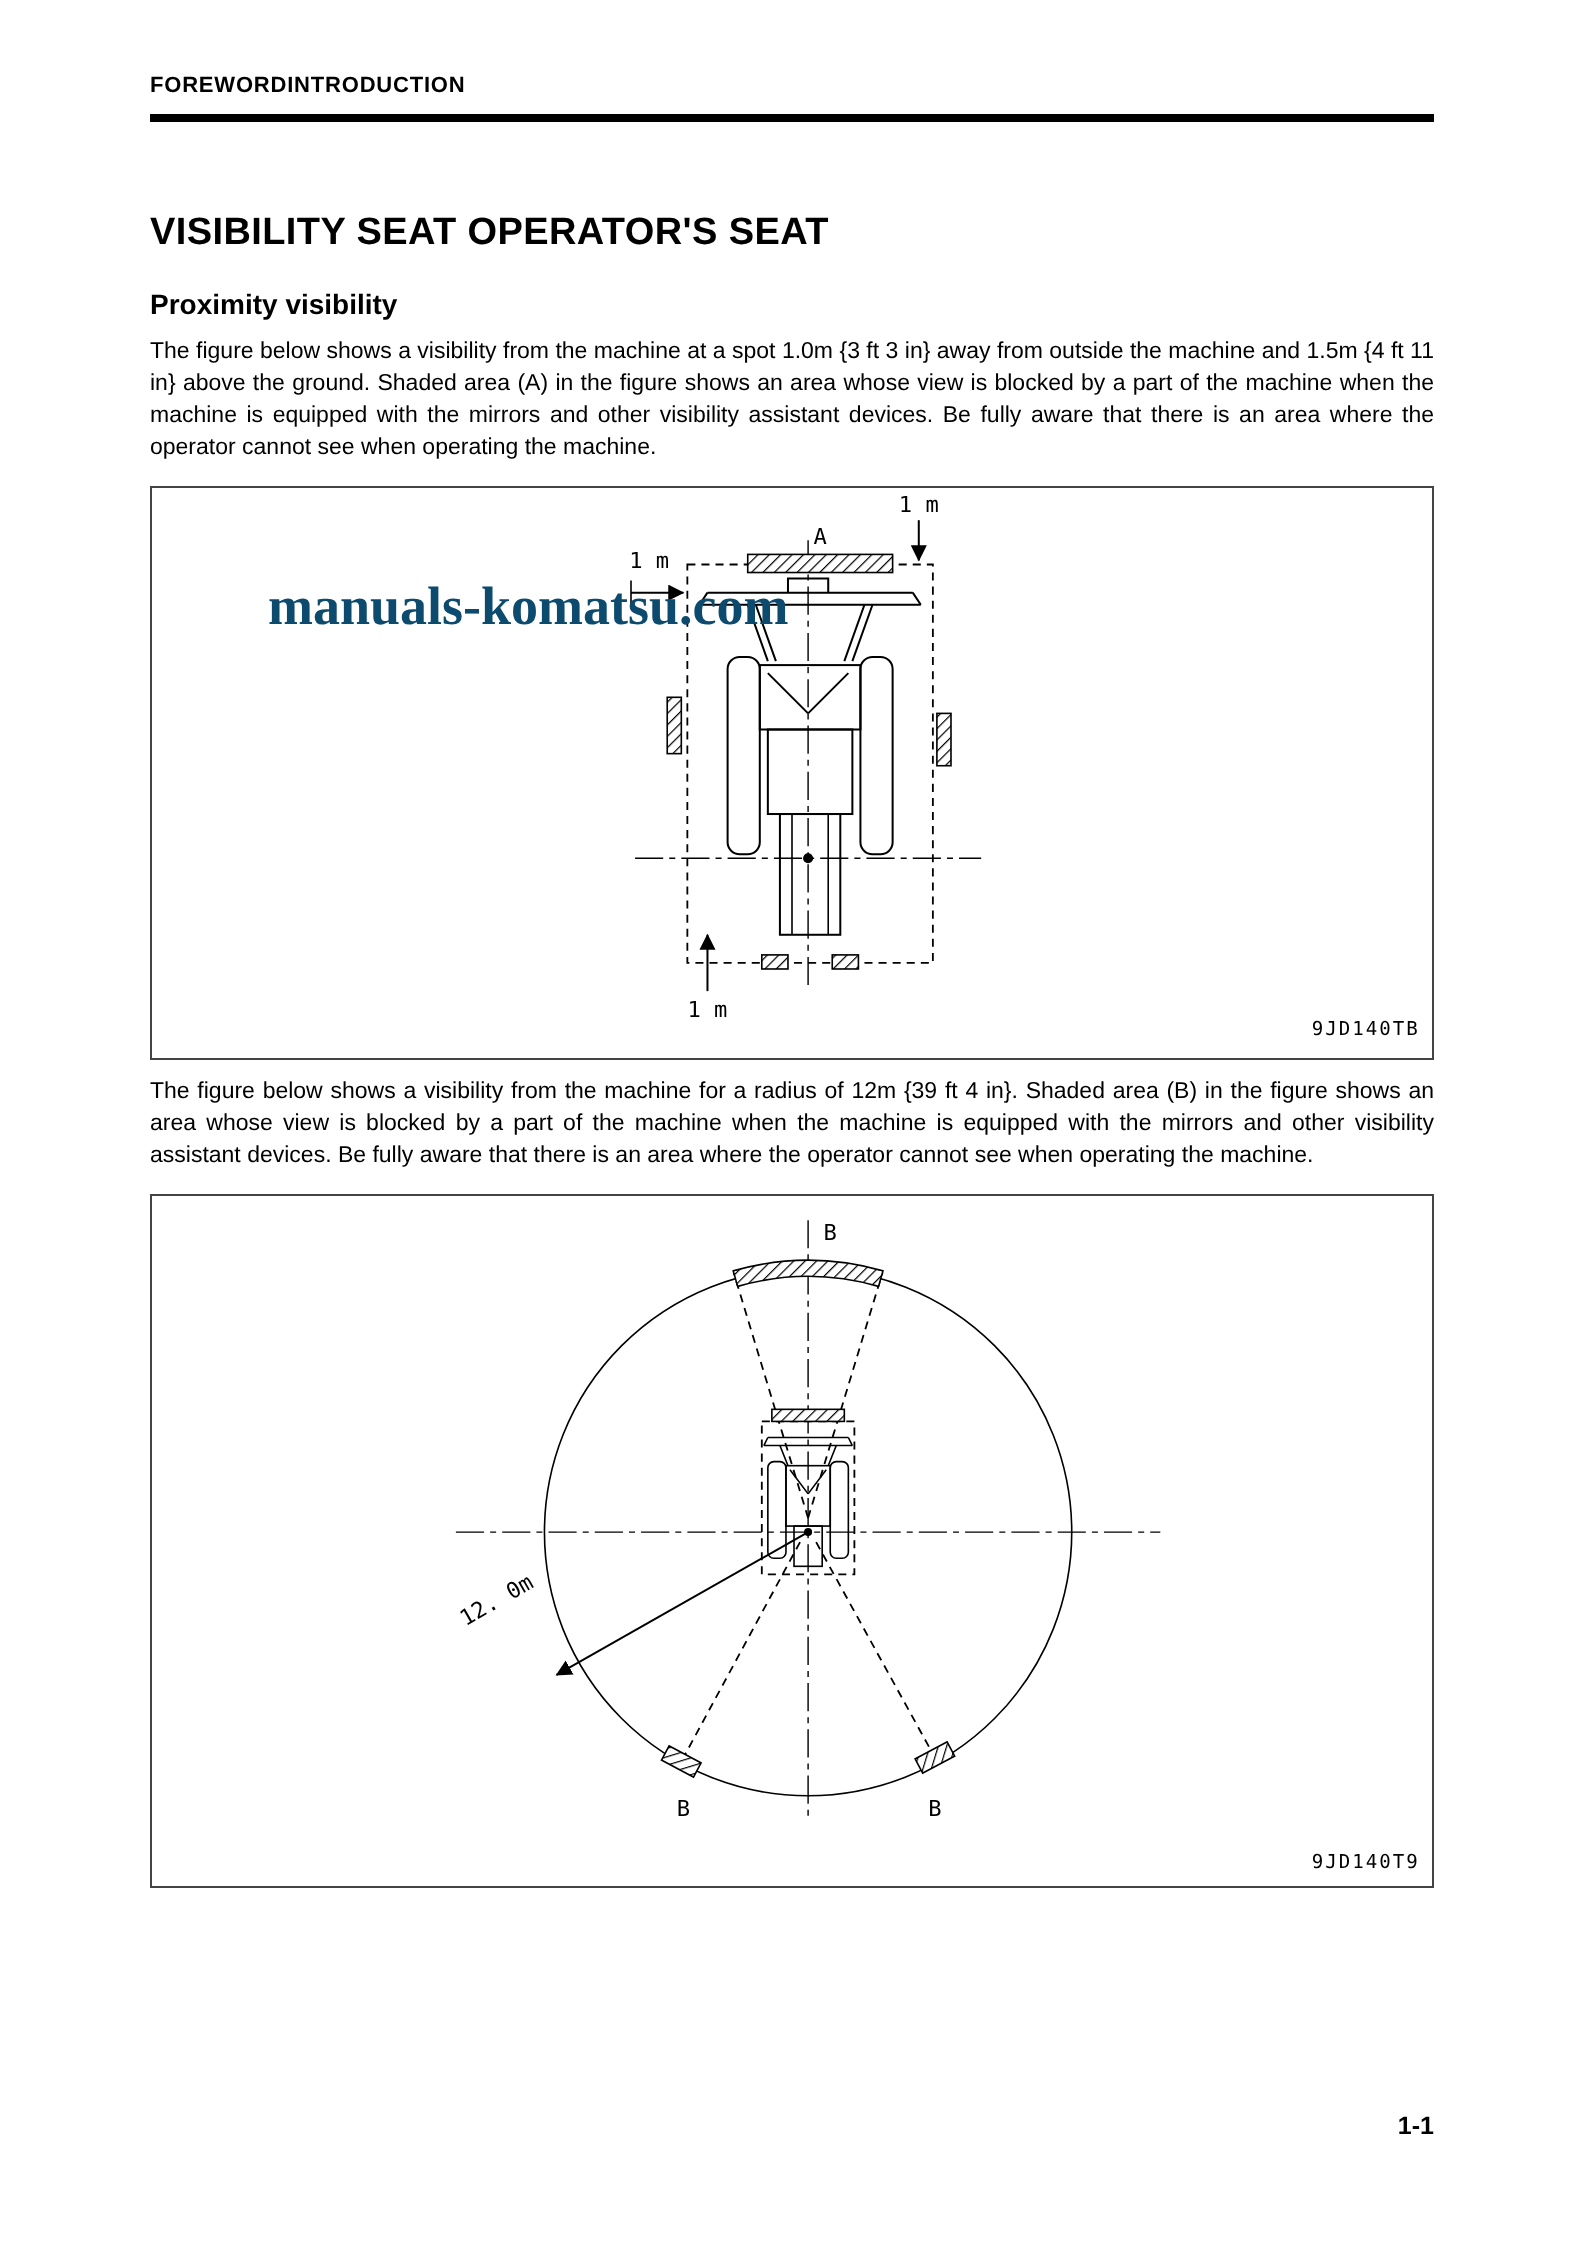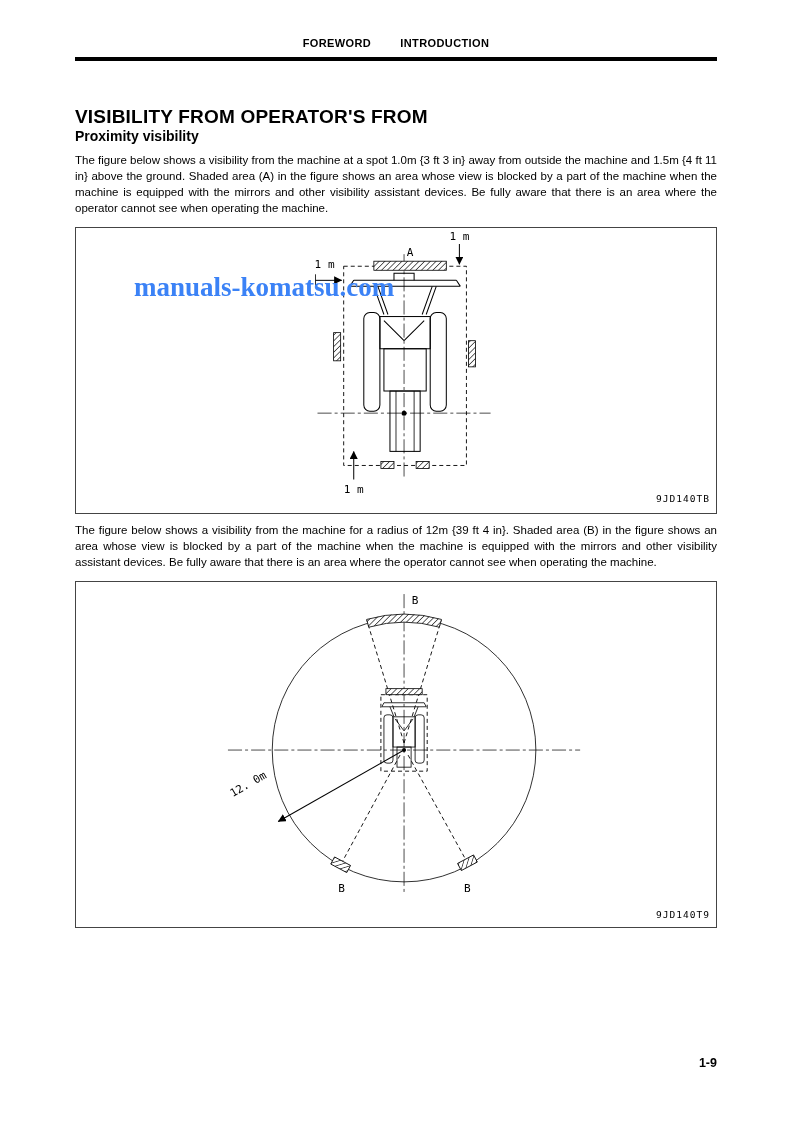--- a/index.html
+++ b/index.html
@@ -1,30 +1,30 @@
 <!DOCTYPE html>
 <html><head>
 <meta charset="utf-8">
 <style>
   * { margin:0; padding:0; box-sizing:border-box; }
   body {
     width:794px; height:1123px; background:#ffffff; color:#000;
     font-family:"Liberation Sans", sans-serif; position:relative; overflow:hidden;
   }
   .content { width:642px; margin-left:75px; padding-top:37px; }
-  .page-header { display:flex; justify-content:center; font-size:11px; font-weight:bold; letter-spacing:0.4px;gap:29px; }
+  .page-header { display:flex; justify-content:flex-start; font-size:11px; font-weight:bold; letter-spacing:0.4px; }
   .header-rule { height:4px; background:#000; margin-top:8px; }
   .page-title { font-size:19px; font-weight:bold; margin-top:45px; letter-spacing:0.2px; }
   .para { font-size:11.5px; line-height:16px; text-align:justify; margin-top:8px; }
-  .section-heading { font-size:14px; font-weight:bold; margin-top:0; }
+  .section-heading { font-size:14px; font-weight:bold; margin-top:16px; }
   .figure-box { border:1px solid #444; margin-top:11px; position:relative; background:#fff; }
   .figure-box svg { display:block; width:100%; height:auto; }
   .watermark {
     position:absolute; left:58px; top:44px;
-    font-family:"Liberation Serif", serif; font-size:27px; font-weight:bold; color:#3b82f6;
+    font-family:"Liberation Serif", serif; font-size:27px; font-weight:bold; color:#0c4a6e;
     white-space:nowrap;
   }
   .page-number { position:absolute; right:77px; top:1056px; font-size:12.5px; font-weight:bold; }
   
   .ln { stroke:#000; stroke-width:1; fill:none; }
   .thin { stroke:#000; stroke-width:0.8; fill:none; }
   .dashedln { stroke:#000; stroke-width:0.9; stroke-dasharray:4 3; fill:none; }
   .centerline { stroke:#000; stroke-width:0.7; stroke-dasharray:14 3 3 3; fill:none; }
   .fig-text { font-family:"DejaVu Sans Mono", monospace; font-size:11px; fill:#000; }
   .fig-id { font-family:"DejaVu Sans Mono", monospace; font-size:9.5px; fill:#000; letter-spacing:1px; }
@@ -33,21 +33,21 @@
 <body>
 
 <div class="content">
 
   <div class="page-header">
     <span>FOREWORD</span>
     <span>INTRODUCTION</span>
   </div>
   <div class="header-rule"></div>
 
-  <h1 class="page-title">VISIBILITY FROM OPERATOR'S FROM</h1>
+  <h1 class="page-title">VISIBILITY SEAT OPERATOR'S SEAT</h1>
 
 
   <h2 class="section-heading">Proximity visibility</h2>
   <p class="para">The figure below shows a visibility from the machine at a spot 1.0m {3 ft 3 in} away from outside the machine and 1.5m {4 ft 11 in} above the ground. Shaded area (A) in the figure shows an area whose view is blocked by a part of the machine when the machine is equipped with the mirrors and other visibility assistant devices. Be fully aware that there is an area where the operator cannot see when operating the machine.</p>
 
   <figure class="figure-box">
     <svg viewBox="0 0 636 283" xmlns="http://www.w3.org/2000/svg">
       <defs>
         <pattern id="hatch" width="4" height="4" patternUnits="userSpaceOnUse" patternTransform="rotate(45)">
           <rect width="4" height="4" fill="#ffffff"></rect>
@@ -139,13 +139,13 @@
       <text x="337" y="22" text-anchor="middle" class="fig-text">B</text>
       <text x="264" y="308" text-anchor="middle" class="fig-text">B</text>
       <text x="389" y="308" text-anchor="middle" class="fig-text">B</text>
       <text x="173" y="204" text-anchor="middle" class="fig-text" transform="rotate(-30 173 204)">12. 0m</text>
       <text x="630" y="334" text-anchor="end" class="fig-id">9JD140T9</text>
     </svg>
   </figure>
 
 </div>
 
-<div class="page-number">1-9</div>
+<div class="page-number">1-1</div>
 
 </body></html>

